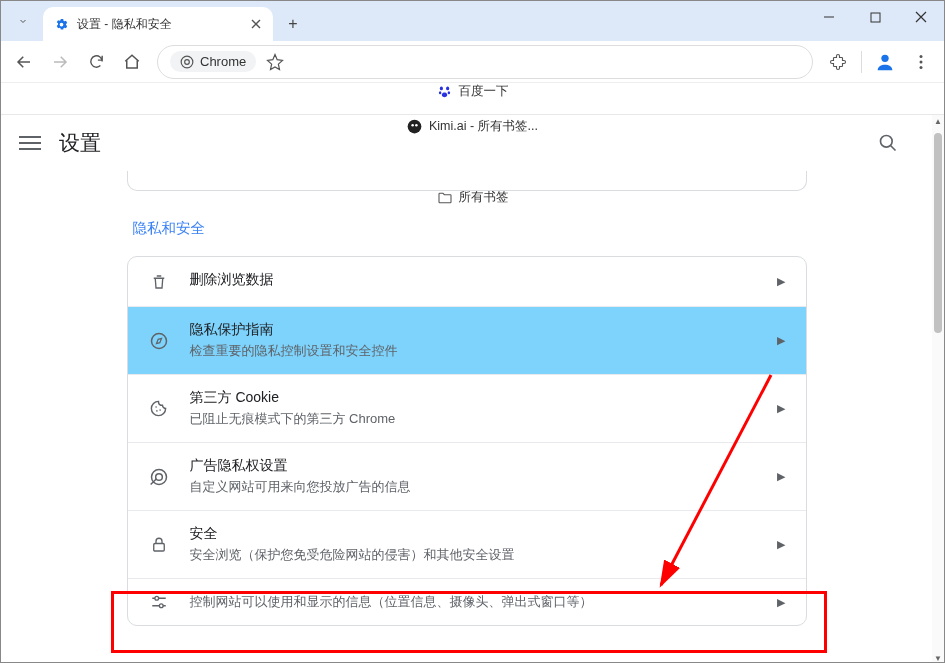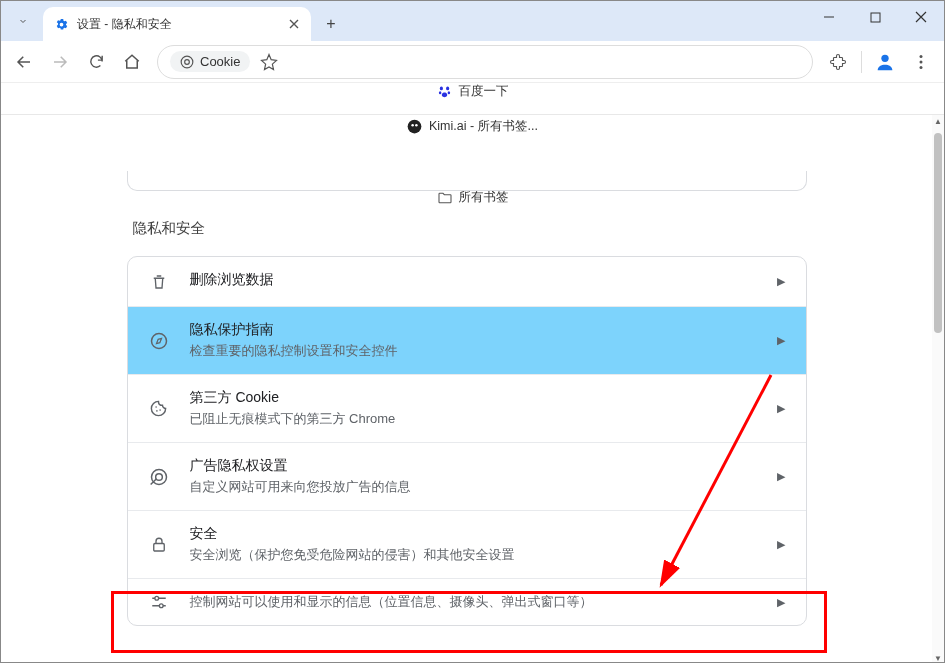--- a/index.html
+++ b/index.html
@@ -1,21 +1,21 @@
 <!DOCTYPE html>
 <html><head>
 <meta charset="utf-8">
 <style>
   * { margin: 0; padding: 0; box-sizing: border-box; font-family: "Segoe UI", "Microsoft YaHei", Arial, sans-serif; }
   body { width: 945px; height: 663px; background: #fff; overflow: hidden; position: relative; border: 1px solid #888; }
 
   
   .title-bar { height: 40px; background: #dde8f8; display: flex; align-items: flex-end; position: relative; }
   .tab-chevron { width: 32px; height: 32px; margin: 4px 4px 4px 6px; border-radius: 50%; display: flex; align-items: center; justify-content: center; cursor: pointer; }
-  .tab { background: #fff; height: 34px; width: 268px; border-radius: 10px 10px 0 0; display: flex; align-items: center; padding: 0 10px; gap: 8px; position: relative; }
+  .tab { background: #fff; height: 34px; width: 230px; border-radius: 10px 10px 0 0; display: flex; align-items: center; padding: 0 10px; gap: 8px; position: relative; }
   .tab .favicon { width: 16px; height: 16px; display:flex; align-items:center; justify-content:center; }
   .tab .title { font-size: 12px; color: #333; flex: 1; white-space: nowrap; overflow: hidden; text-overflow: ellipsis; }
   .tab .close { width: 14px; height: 14px; color: #555; cursor: pointer; display:flex; align-items:center; justify-content:center; }
   .new-tab { width: 28px; height: 28px; margin-left: 6px; margin-bottom: 3px; display:flex; align-items:center; justify-content:center; cursor:pointer; color:#444; font-size:16px; }
   .win-controls { position: absolute; right: 0; top: 0; height: 40px; display: flex; }
   .win-btn { width: 46px; height: 32px; display:flex; align-items:center; justify-content:center; cursor:pointer; color:#333; }
 
   
   .toolbar { height: 42px; background: #fff; display: flex; align-items: center; padding: 0 6px; gap: 2px; border-bottom: 1px solid #eee; }
   .tool-btn { width: 34px; height: 34px; border-radius: 50%; display:flex; align-items:center; justify-content:center; cursor:pointer; color:#555; }
@@ -37,21 +37,21 @@
   .content { position: relative; height: calc(663px - 40px - 42px - 32px); overflow:hidden; }
   .app-bar { height: 56px; display:flex; align-items:center; padding: 0 18px; gap: 18px; }
   .hamburger { width:22px; height:22px; display:flex; flex-direction:column; justify-content:center; gap:4px; cursor:pointer; }
   .hamburger div { height:2px; background:#5f6368; }
   .app-title { font-size: 21px; color:#202124; }
   .search-btn { margin-left:auto; width:36px; height:36px; display:flex; align-items:center; justify-content:center; cursor:pointer; color:#5f6368; margin-right: 20px; }
 
   .scroll-area { position:absolute; top:56px; left:0; right:12px; bottom:0; overflow:hidden; }
   .center { width: 680px; margin: 0 auto; }
   .card-top { border: 1px solid #dadce0; border-radius: 10px; height: 20px; margin-bottom: 28px; border-top: none; border-top-left-radius:0; border-top-right-radius:0; }
-  .section-title { font-size: 14.5px; color:#404040; margin: 0 0 18px 6px; }
+  .section-title { font-size: 14.5px; color:#3b82f6; margin: 0 0 18px 6px; }
   .card { border: 1px solid #dadce0; border-radius: 10px; overflow: hidden; }
   .row { display:flex; align-items:center; padding: 14px 20px; gap: 20px; cursor:pointer; position:relative; }
   .row + .row { border-top: 1px solid #e8eaed; }
   .row.hover { background:#7dd3fc; }
   .row .ico { width:22px; color:#5f6368; display:flex; align-items:center; justify-content:center; flex-shrink:0; }
   .row .txt { flex:1; }
   .row .txt .t1 { font-size:14px; color:#202124; margin-bottom:3px; }
   .row .txt .t2 { font-size:13px; color:#5f6368; }
   .row .arrow { color:#5f6368; font-size:11px; }
   .highlight-box { border: 3px solid #ff0000; position:absolute; pointer-events:none; }
@@ -130,21 +130,21 @@
       <svg width="18" height="18" viewBox="0 0 24 24">
         <path d="M3 11l9-8 9 8M5 10v10h14V10" fill="none" stroke="#555" stroke-width="2"></path>
       </svg>
     </div>
   <div class="address-area">
     <span class="chip">
       <svg width="14" height="14" viewBox="0 0 24 24">
           <circle cx="12" cy="12" r="10" fill="none" stroke="#555" stroke-width="2"></circle>
           <circle cx="12" cy="12" r="4" fill="none" stroke="#555" stroke-width="2"></circle>
         </svg>
-      <span>Cookie</span>
+      <span>Chrome</span>
     </span>
     <span class="star">
         <svg width="18" height="18" viewBox="0 0 24 24">
           <path d="M12 2l2.9 6.9L22 10l-5.5 4.8L18 22l-6-3.5L6 22l1.5-7.2L2 10l7.1-1.1z" fill="none" stroke="#555" stroke-width="1.6"></path>
         </svg>
       </span>
   </div>
   <div class="tool-btn">
       <svg width="18" height="18" viewBox="0 0 24 24">
         <path d="M20 10h-2V7a1 1 0 00-1-1h-3V4a2 2 0 10-4 0v2H7a1 1 0 00-1 1v3H4a2 2 0 100 4h2v3a1 1 0 001 1h3v2a2 2 0 104 0v-2h3a1 1 0 001-1v-3h2a2 2 0 100-4z" fill="none" stroke="#555" stroke-width="1.5"></path>
@@ -193,20 +193,34 @@
   <div class="bm-sep"></div>
   <div class="all-bm">
     <svg width="16" height="16" viewBox="0 0 24 24">
         <path d="M3 6a1 1 0 011-1h5l2 2h9a1 1 0 011 1v10a1 1 0 01-1 1H4a1 1 0 01-1-1V6z" fill="none" stroke="#555" stroke-width="1.6"></path>
       </svg>
     <span>所有书签</span>
   </div>
 </div>
 
 <div class="content">
+  <div class="app-bar">
+    <div class="hamburger">
+        <div></div>
+        <div></div>
+        <div></div>
+      </div>
+    <div class="app-title">设置</div>
+    <div class="search-btn">
+      <svg width="20" height="20" viewBox="0 0 24 24">
+          <circle cx="10" cy="10" r="7" fill="none" stroke="#5f6368" stroke-width="2"></circle>
+          <line x1="15" y1="15" x2="21" y2="21" stroke="#5f6368" stroke-width="2"></line>
+        </svg>
+    </div>
+  </div>
 
   <div class="scroll-area">
     <div class="center">
       <div class="card-top"></div>
       <div class="section-title">隐私和安全</div>
       <div class="card">
 
         <div class="row">
           <div class="ico">
               <svg width="18" height="18" viewBox="0 0 24 24">

